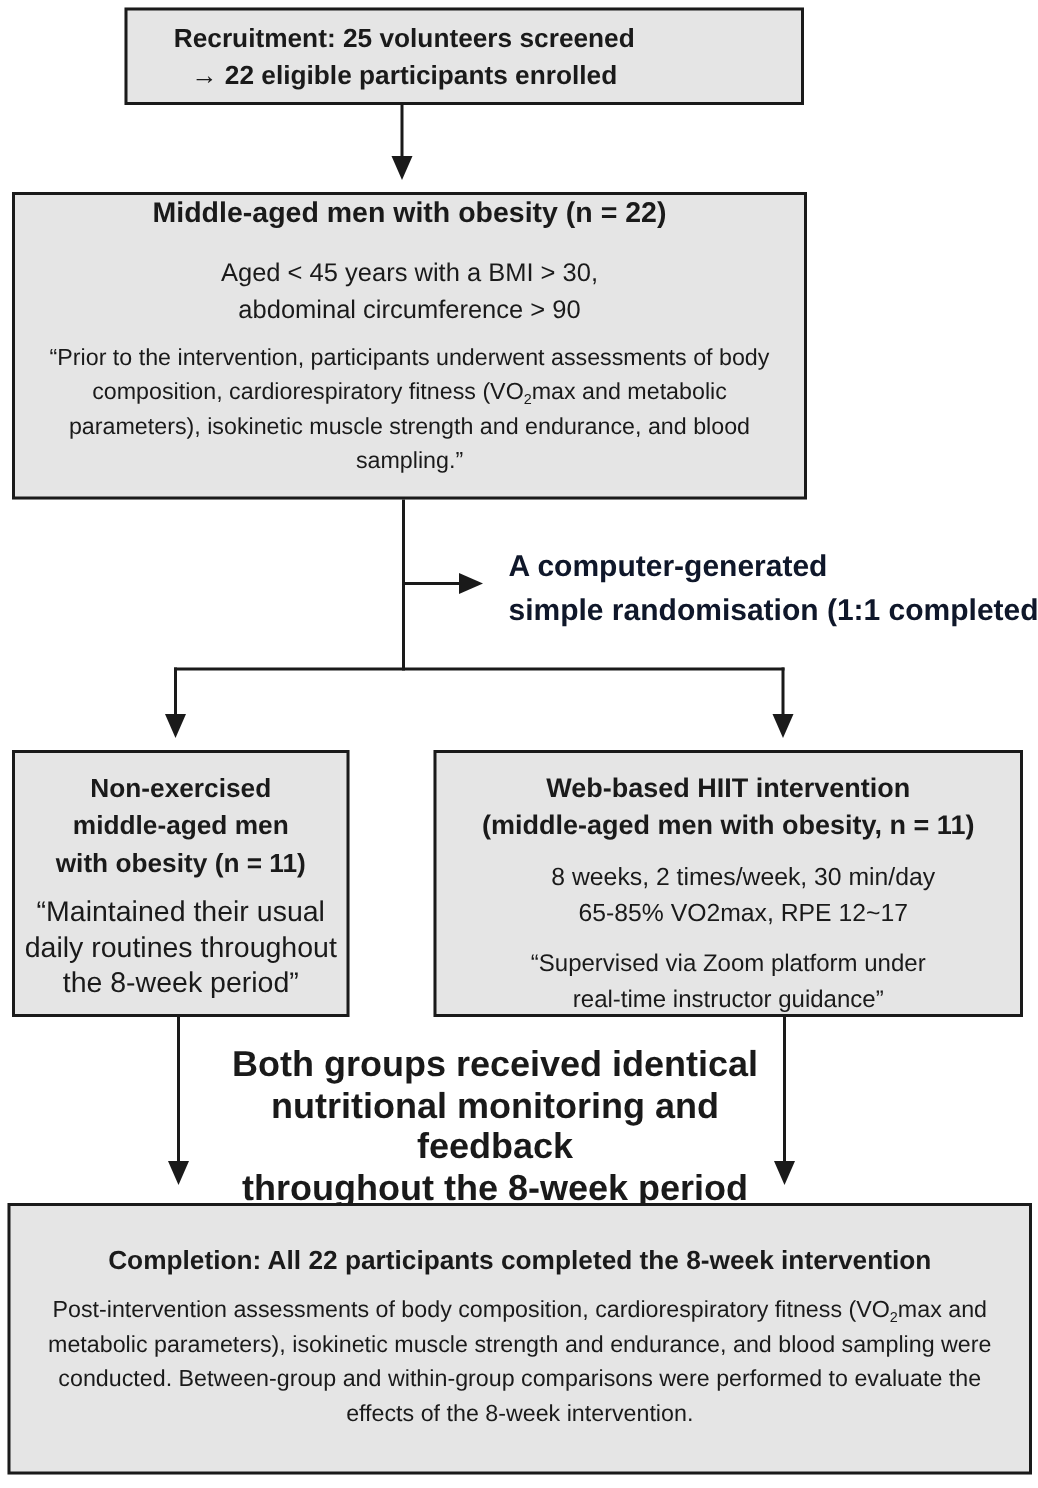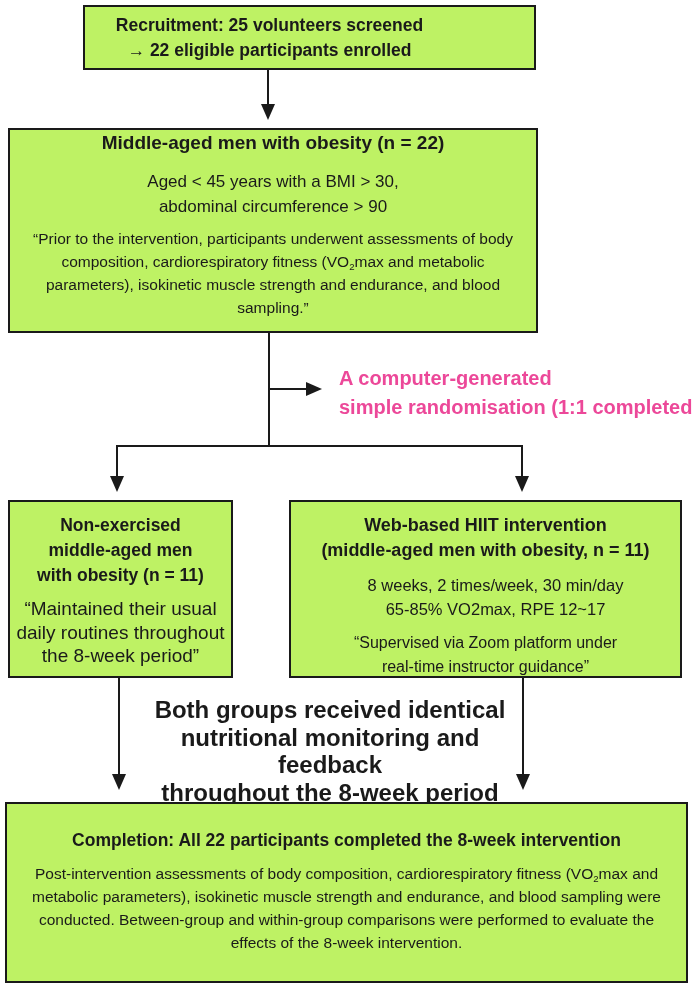--- a/index.html
+++ b/index.html
@@ -1,21 +1,21 @@
 <!DOCTYPE html>
 <html><head>
 <meta charset="utf-8">
 <style>
   html,body{margin:0;padding:0;background:#ffffff;}
   .canvas{
     position:relative;width:692px;height:992px;background:#ffffff;
     font-family:"Liberation Sans","DejaVu Sans",sans-serif;color:#1a1a1a;overflow:hidden;
   }
   .box{
-    position:absolute;box-sizing:border-box;border:2.5px solid #1a1a1a;background:#bef264;
+    position:absolute;box-sizing:border-box;border:2.5px solid #1a1a1a;background:#e5e5e5;
     text-align:center;
   }
   .vline{position:absolute;width:2.5px;background:#1a1a1a;}
   .hline{position:absolute;height:2.5px;background:#1a1a1a;}
   .head-down{
     position:absolute;width:0;height:0;
     border-left:7.5px solid transparent;border-right:7.5px solid transparent;
     border-top:16px solid #1a1a1a;
   }
   .head-right{
@@ -29,21 +29,21 @@
     padding-right:80px;
     font-weight:bold;font-size:17.5px;line-height:25px;
   }
   .box-enrollment{left:8px;top:128px;width:530px;height:205px;padding-top:0;}
   .box-enrollment .title{font-weight:bold;font-size:19px;line-height:26px;margin-bottom:13px;}
   .box-enrollment .criteria{font-size:17px;line-height:25px;}
   .box-enrollment .quote{font-size:15.5px;line-height:23px;margin:8px 0 0 0;padding:0 16px;}
   sub{font-size:0.62em;vertical-align:-0.35em;line-height:0;}
   .label-randomisation{
     position:absolute;left:339px;top:364px;width:350px;
-    font-weight:bold;font-size:20px;line-height:28.5px;color:#ec4899;
+    font-weight:bold;font-size:20px;line-height:28.5px;color:#0f172a;
     white-space:nowrap;text-align:left;
   }
   .box-control{left:8px;top:500px;width:225px;height:178px;padding-top:11px;}
   .box-control .title{font-weight:bold;font-size:17.5px;line-height:25px;margin-bottom:9px;}
   .box-control .quote{font-size:19px;line-height:23.5px;margin:0;padding:0 4px;}
   .box-intervention{left:289px;top:500px;width:393px;height:178px;padding-top:11px;}
   .box-intervention .title{font-weight:bold;font-size:18px;line-height:25px;margin-bottom:10px;}
   .box-intervention .details{font-size:16.5px;line-height:24px;margin-bottom:10px;padding-left:20px;}
   .box-intervention .quote{font-size:16px;line-height:24px;margin:0;}
   .note-shared{

